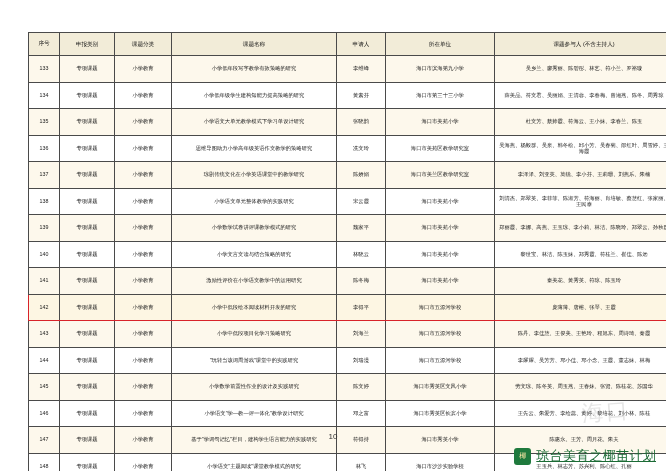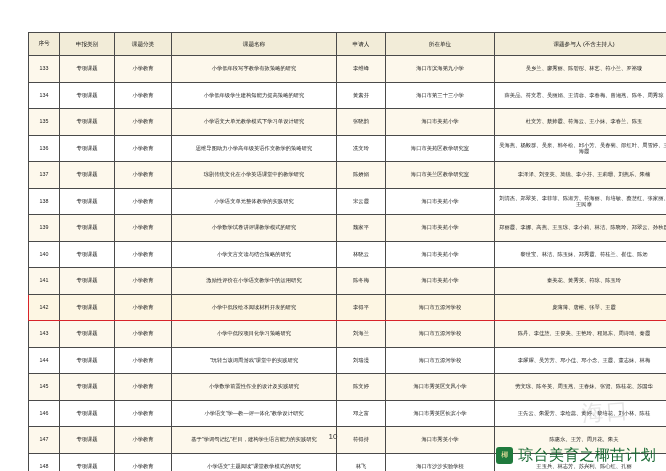--- a/index.html
+++ b/index.html
@@ -104,23 +104,24 @@
     background: #1f7a3d;
     display: flex;
     align-items: center;
     justify-content: center;
     color: #ffe9a8;
     font-size: 7px;
     line-height: 1;
     font-family: "DejaVu Sans", sans-serif;
   }
   .acct-name {
-    font-size: 15px;
+    font-size: 13px;
     color: #1b6b35;
     letter-spacing: 0.3px;
+    text-decoration: underline;
   }
   .wm {
     position: absolute;
     right: 36px;
     bottom: 44px;
     font-size: 22px;
     color: rgba(170,170,170,0.30);
     letter-spacing: 2px;
     transform: rotate(-4deg);
     pointer-events: none;

